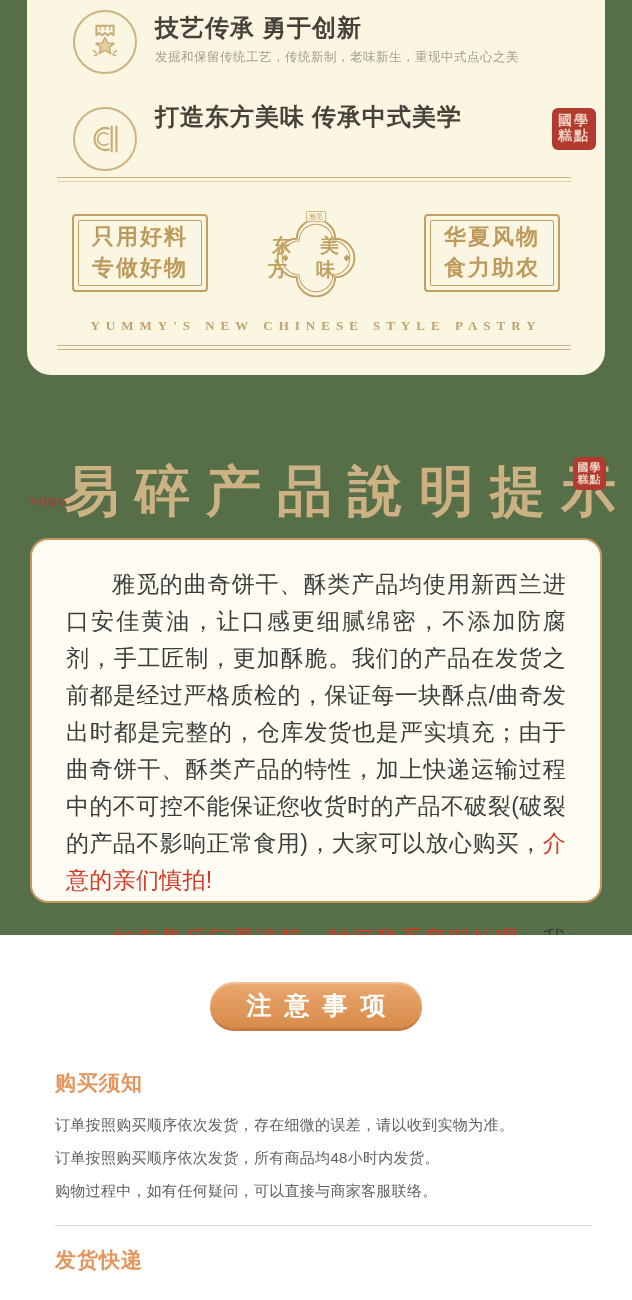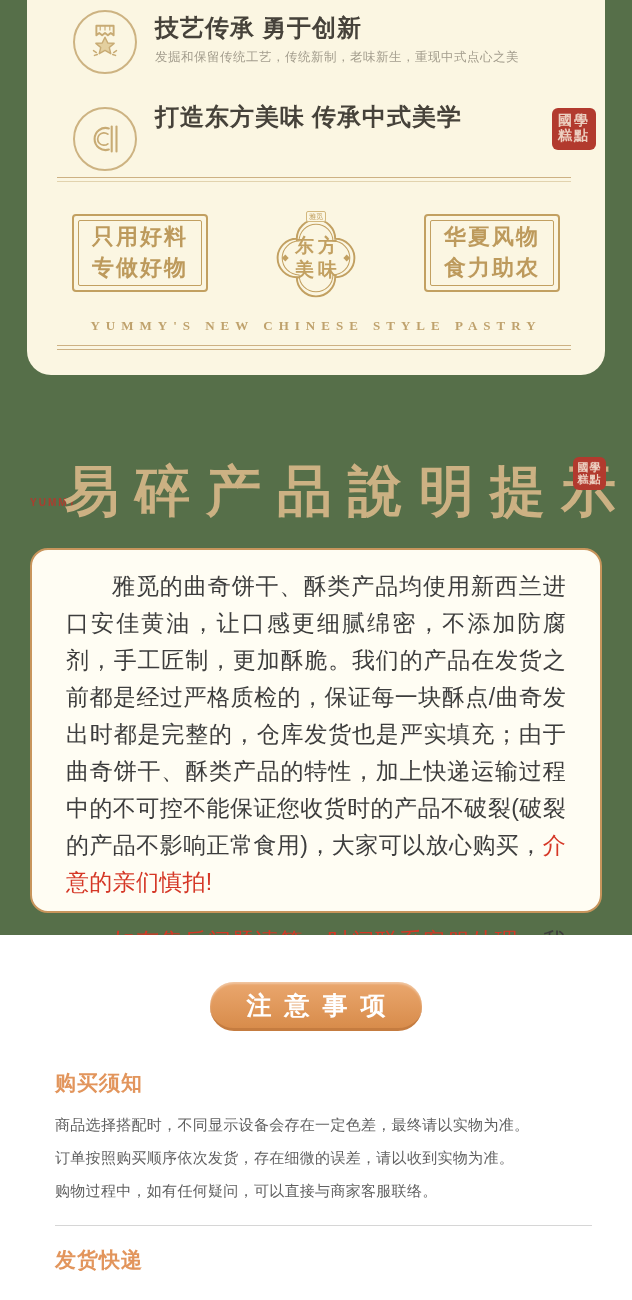--- a/index.html
+++ b/index.html
@@ -58,21 +58,21 @@
     position:absolute;inset:4px;border:1px solid #c2a061;border-radius:2px;
     display:flex;flex-direction:column;align-items:center;justify-content:center;
   }
   .badge-inner div{
     color:#bd9a5c;font-size:22px;font-weight:700;line-height:1.4;
     font-family:"Liberation Serif",serif;letter-spacing:2px;white-space:nowrap;
   }
   .quatre{position:relative;width:96px;height:96px;margin-top:-4px;}
   .quatre svg{position:absolute;left:0;top:0;width:96px;height:96px;}
   .quatre-text{
-    position:absolute;inset:0;display:flex;flex-direction:column;
+    position:absolute;inset:0;display:flex;
     align-items:center;justify-content:center;
   }
   .quatre-text div{
     color:#c2a061;font-size:19px;font-weight:700;line-height:1.25;
     font-family:"Liberation Serif",serif;letter-spacing:4px;text-indent:4px;
   }
   .quatre-tag{
     position:absolute;top:1px;left:50%;transform:translateX(-50%);
     font-size:7px;color:#c2a061;border:1px solid #d3b87e;border-radius:2px;
     padding:0 2px;line-height:9px;background:#fbf6e2;
@@ -88,23 +88,23 @@
     position:absolute;top:80px;left:0;right:0;text-align:right;
     color:#ccb183;font-size:55px;font-weight:700;letter-spacing:16px;
     font-family:Liberation Serif, serif;white-space:nowrap;text-indent:16px;
   }
   .watermark{
     position:absolute;left:30px;top:122px;color:#b5382c;font-size:10px;
     font-weight:700;letter-spacing:2px;opacity:.9;
   }
   .seal2{position:absolute;left:573px;top:82px;width:33px;height:33px;font-size:11px;letter-spacing:1px;}
   .notice-card{
-    position:absolute;left:30px;top:173px;width:572px;height:365px;
+    position:absolute;left:30px;top:163px;width:572px;height:365px;
     box-sizing:border-box;background:#fffdf3;border:2px solid #c8955c;
-    border-radius:18px;padding:18px 34px 0 34px;
+    border-radius:18px;padding:26px 34px 0 34px;
   }
   .notice-p{
     margin:0;color:#3d3d3d;font-size:23px;line-height:37px;
     text-align:justify;text-indent:2em;letter-spacing:.3px;
   }
   .notice-p .red{color:#d53726;}
   .notice-p2{margin-top:22px;}
   
   .white-sec{position:absolute;left:0;top:935px;width:632px;height:365px;background:#ffffff;}
   .pill-btn{
@@ -206,21 +206,21 @@
     <p class="notice-p notice-p2"><span class="red">如有售后问题请第一时间联系客服处理，</span><span>我们会竭诚为您服务~</span></p>
   </div>
 </div>
 
 <div class="white-sec">
   <div class="pill-btn">注意事项</div>
 
   <h3 class="sec-heading h-purchase">购买须知</h3>
 
   <div class="notes">
-    <p class="note-line">商品选择搭配时，不同显示设备会存在一定色差，最终请以实物为准。</p>
     <p class="note-line">订单按照购买顺序依次发货，存在细微的误差，请以收到实物为准。</p>
+    <p class="note-line">订单按照购买顺序依次发货，所有商品均48小时内发货。</p>
     <p class="note-line">购物过程中，如有任何疑问，可以直接与商家客服联络。</p>
   </div>
 
   <div class="gray-divider"></div>
 
   <h3 class="sec-heading h-shipping">发货快递</h3>
 </div>
 
 </body></html>

